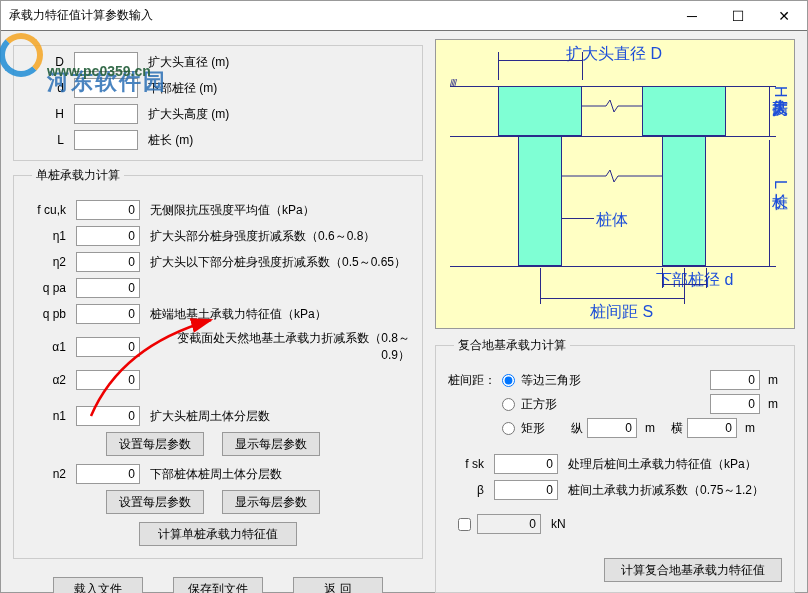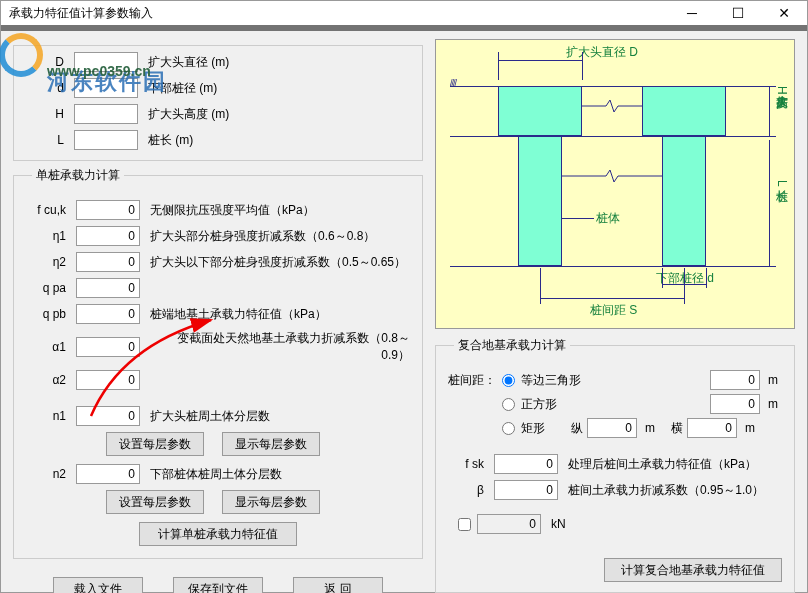--- a/index.html
+++ b/index.html
@@ -1,18 +1,18 @@
 <!DOCTYPE html>
 <html><head>
 <meta charset="utf-8">
 <style>
 * { box-sizing: border-box; margin: 0; padding: 0; }
 body { font-family: "Microsoft YaHei", SimSun, sans-serif; font-size: 12px; background: #f0f0f0; color: #000; }
 .window { width: 808px; height: 593px; background: #f0f0f0; border: 1px solid #999; display: flex; flex-direction: column; }
-.titlebar { height: 30px; background: #fff; border-bottom: 6px solid #737373; display: flex; align-items: center; padding: 0 0 0 8px; }
+.titlebar { height: 30px; background: #fff; border-bottom: 1px solid #737373; display: flex; align-items: center; padding: 0 0 0 8px; }
 .titlebar-title { flex: 1; font-size: 12px; }
 .titlebar-btn { width: 46px; height: 30px; display: flex; align-items: center; justify-content: center; font-size: 14px; }
 .content { flex: 1; display: flex; padding: 8px 12px 12px 12px; gap: 12px; position: relative; }
 .left-panel { width: 410px; display: flex; flex-direction: column; }
 .right-panel { flex: 1; display: flex; flex-direction: column; }
 .diagram-box { width: 100%; height: 290px; background: #ffffc4; border: 1px solid #999; margin-bottom: 8px; position: relative; }
 .fieldset { border: 1px solid #ccc; padding: 10px 12px; margin-bottom: 8px; }
 .fieldset-legend { font-size: 12px; padding: 0 4px; background: #f0f0f0; margin-left: 6px; }
 .row { display: flex; align-items: center; margin-bottom: 6px; gap: 6px; }
 .row label.sym { width: 44px; text-align: right; padding-right: 4px; }
@@ -29,21 +29,21 @@
 .unit { padding: 0 4px; }
 .watermark { position: absolute; top: -4px; left: -4px; width: 190px; height: 64px; pointer-events: none; opacity: 0.85; }
 .watermark .logo-circ { position:absolute; top:6px; left:2px; width:44px; height:44px; border:6px solid #1f8dd6; border-top-color:#f5a623; border-right-color:#f5a623; border-radius:50%; }
 .watermark .text1 { position:absolute; top:8px; left:50px; font-size:22px; font-weight:bold; letter-spacing:2px; color:#2b6fb5;margin-top:32px; }
 .watermark .text2 { position:absolute; top:36px; left:50px; font-size:14px; color:#14532d; font-weight:bold; }
 .arrow { position:absolute; top: 285px; left: 80px; pointer-events:none; }
 
 .dg { position:absolute; }
 .dg-pile { background:#7fffd4; border:1px solid #2a2a8a; }
 .dg-line { background:#2a2a8a; }
-.dg-text { font-size:12px; color:#15803d; }
+.dg-text { font-size:16px; color:#1d4ed8; }
 </style>
 </head>
 <body>
 
 <div class="window">
   <div class="titlebar">
     <span class="titlebar-title">承载力特征值计算参数输入</span>
     <div class="titlebar-btn">─</div>
     <div class="titlebar-btn">☐</div>
     <div class="titlebar-btn close-btn">✕</div>
@@ -240,21 +240,21 @@
         </div>
         <div style="height:12px"></div>
         <div class="row">
             <label class="sym" style="width:40px;text-align:right;">f sk</label>
             <input type="text" class="num" value="0" style="">
             <span class="desc">处理后桩间土承载力特征值（kPa）</span>
           </div>
         <div class="row">
             <label class="sym" style="width:40px;">β</label>
             <input type="text" class="num" value="0" style="">
-            <span class="desc">桩间土承载力折减系数（0.95～1.0）</span>
+            <span class="desc">桩间土承载力折减系数（0.75～1.2）</span>
           </div>
         <div style="height:8px"></div>
         <div class="row">
           <input type="checkbox" style="margin-left: 10px;">
           <input type="text" class="num" readonly="" value="0" style="">
           <span class="unit">kN</span>
         </div>
         <div style="display:flex; justify-content:flex-end; margin-top:24px;">
           <button class="btn" style="padding:0 16px;">计算复合地基承载力特征值</button>
         </div>

